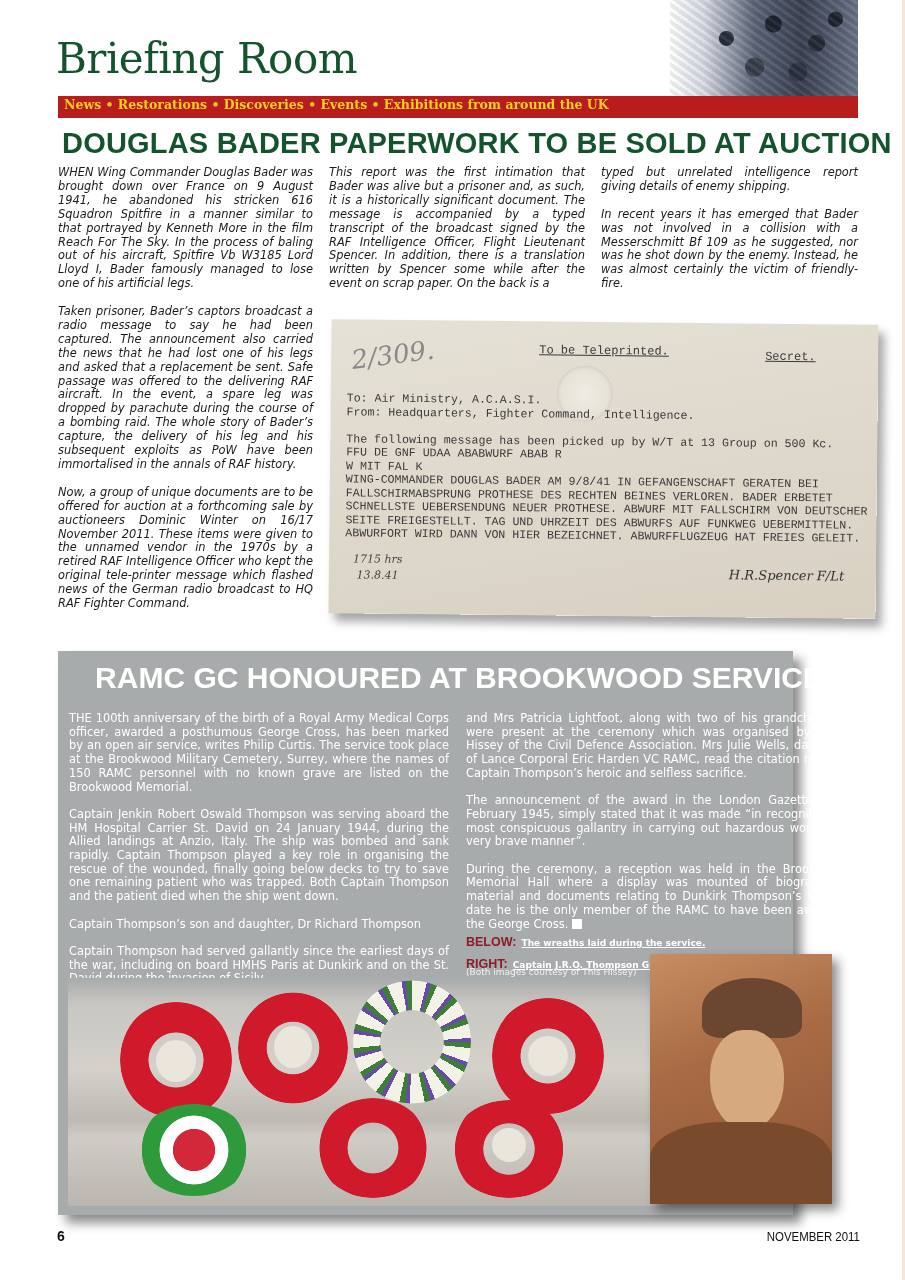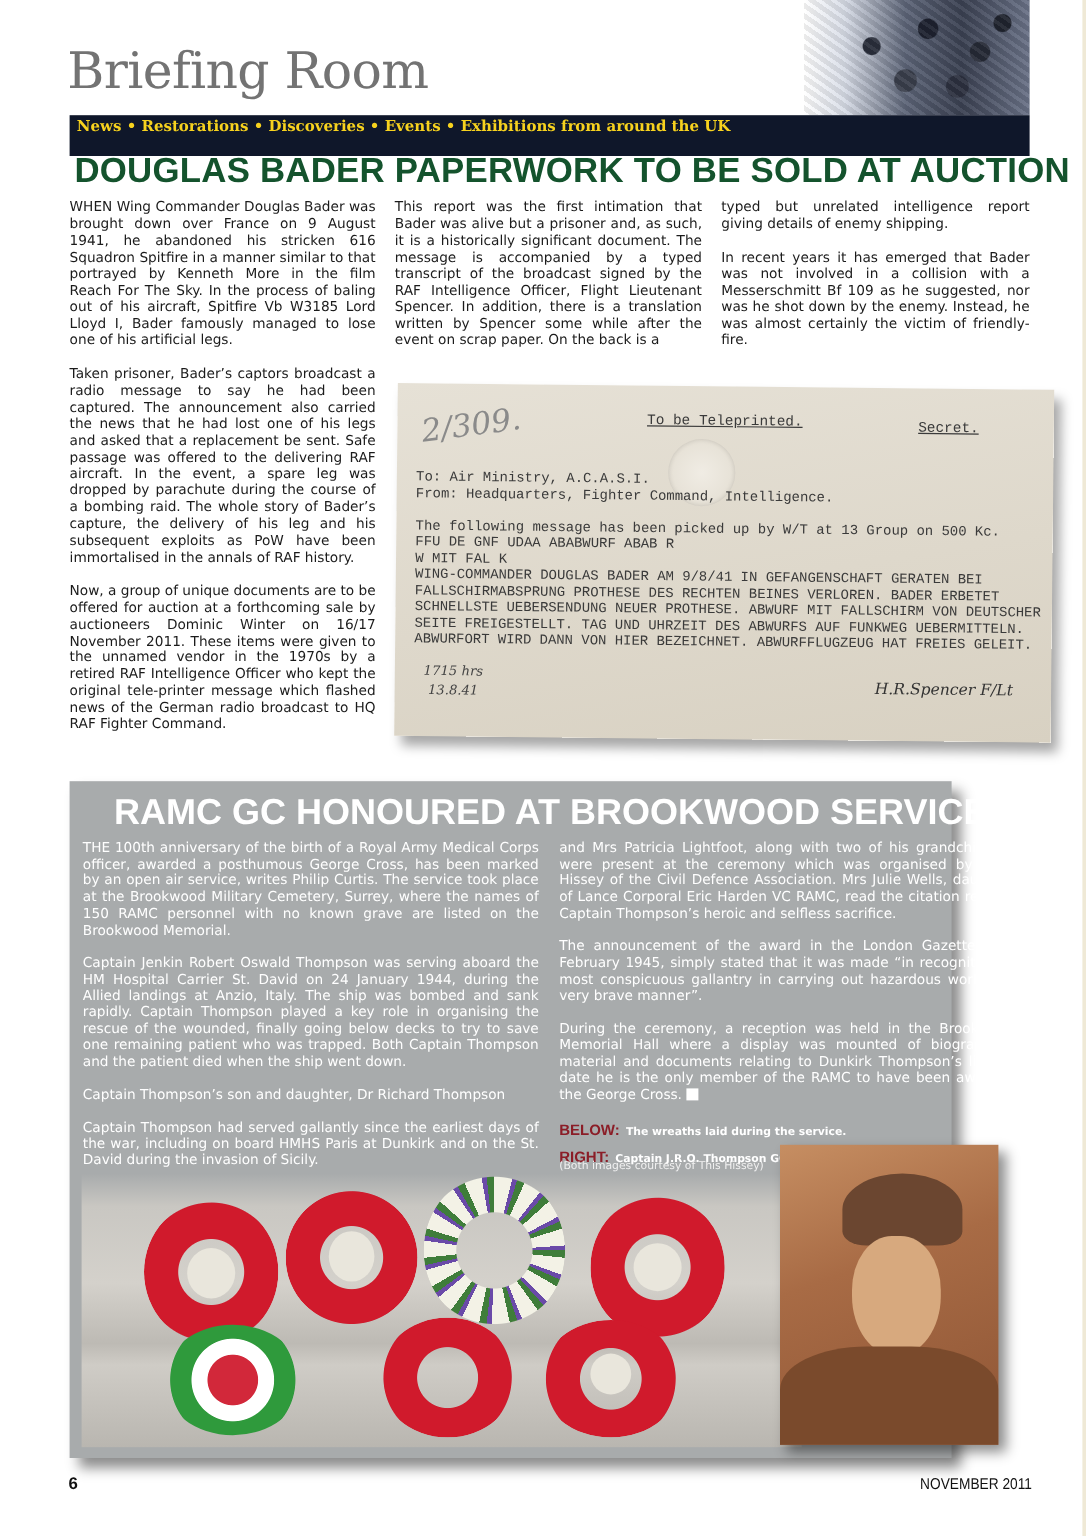--- a/index.html
+++ b/index.html
@@ -1,67 +1,67 @@
 <!DOCTYPE html>
 <html><head>
 <meta charset="utf-8">
 <style>
   * { box-sizing: border-box; margin: 0; padding: 0; }
   html, body { width: 905px; height: 1280px; background: #ffffff; overflow: hidden; }
   body { position: relative; font-family: "DejaVu Sans", sans-serif; color: #1a1a1a; }
   .page-edge { position: absolute; right: 0; top: 0; width: 3px; height: 1280px; background: #efe9d6; }
 
   
-  .masthead-title { position: absolute; left: 56px; top: 34px; font-family: "DejaVu Serif", serif; font-size: 42px; color: #737373; letter-spacing: -0.5px; }
+  .masthead-title { position: absolute; left: 56px; top: 34px; font-family: "DejaVu Serif", serif; font-size: 42px; color: #14532d; letter-spacing: -0.5px; }
   .masthead-photo { position: absolute; left: 670px; top: 0; width: 188px; height: 96px; overflow: hidden;
     background:
       radial-gradient(circle at 30% 40%, #2a2f3c 0 7px, transparent 8px),
       radial-gradient(circle at 55% 25%, #1e2230 0 8px, transparent 9px),
       radial-gradient(circle at 78% 45%, #262a36 0 8px, transparent 9px),
       radial-gradient(circle at 45% 70%, #3a3f4c 0 9px, transparent 10px),
       radial-gradient(circle at 68% 75%, #2d3140 0 9px, transparent 10px),
       radial-gradient(circle at 88% 20%, #20242f 0 7px, transparent 8px),
       linear-gradient(90deg, rgba(255,255,255,1) 0%, rgba(190,198,215,0.6) 18%, #5d6578 45%, #3b4152 70%, #6b7388 100%);
   }
   .masthead-photo::after { content: ""; position: absolute; inset: 0; background: repeating-linear-gradient(35deg, rgba(255,255,255,0.06) 0 3px, rgba(0,0,0,0.08) 3px 7px); }
-  .nav-bar { position: absolute; left: 58px; top: 96px; width: 800px; height: 34px; background: #0f172a; }
+  .nav-bar { position: absolute; left: 58px; top: 96px; width: 800px; height: 22px; background: #b91c1c; }
   .nav-bar span { position: absolute; left: 6px; top: 1px; font-family: "DejaVu Serif", serif; font-weight: bold; font-size: 12.5px; color: #f7d21e; white-space: nowrap; }
 
   
   .headline1 { position: absolute; left: 62px; top: 127px; width: 792px; font-family: "Liberation Sans", sans-serif; font-weight: bold; font-size: 29px; color: #14532d; letter-spacing: 0.2px; white-space: nowrap; }
 
   
   .col { position: absolute; font-family: "DejaVu Sans", sans-serif; font-size: 11.4px; line-height: 13.9px; text-align: justify; color: #1b1b1b; }
-  .col p { margin-bottom: 13.9px; }
+  .col p { margin-bottom: 13.9px; font-style: italic; }
   .col1 { left: 58px; top: 166px; width: 255px; }
   .col2 { left: 329px; top: 166px; width: 256px; }
   .col3 { left: 601px; top: 166px; width: 257px; }
 
   
   .doc { position: absolute; left: 330px; top: 322px; width: 547px; height: 294px; background: linear-gradient(170deg, #e6e1d6 0%, #ded8cb 55%, #d8d1c2 100%);
     transform: rotate(0.6deg); box-shadow: 6px 8px 10px rgba(0,0,0,0.35); font-family: "Liberation Mono", monospace; color: #3a3a3a; }
   .doc .tele { position: absolute; left: 208px; top: 22px; font-size: 12px; text-decoration: underline; }
   .doc .secret { position: absolute; left: 434px; top: 26px; font-size: 12px; text-decoration: underline; }
   .doc .ref { position: absolute; left: 20px; top: 20px; font-family: "DejaVu Serif", serif; font-style: italic; font-size: 26px; color: #8a8a8a; transform: rotate(-8deg); }
   .doc .seal { position: absolute; left: 226px; top: 44px; width: 56px; height: 56px; border-radius: 50%; background: radial-gradient(circle, #f0ece4 0%, #e6e1d6 70%); box-shadow: inset 0 0 4px rgba(0,0,0,0.15); }
   .doc .lines { position: absolute; left: 16px; top: 72px; font-size: 11.6px; line-height: 13.5px; white-space: pre; }
   .doc .time { position: absolute; left: 24px; top: 232px; font-family: "DejaVu Serif", serif; font-style: italic; font-size: 11px; line-height: 16px; color: #444; text-align: center; }
   .doc .sig { position: absolute; left: 400px; top: 244px; font-family: "DejaVu Serif", serif; font-style: italic; font-size: 13px; color: #333; }
 
   
   .panel { position: absolute; left: 58px; top: 651px; width: 735px; height: 564px; background: #a8abac; box-shadow: 8px 8px 10px rgba(0,0,0,0.45); }
   .headline2 { position: absolute; left: 18px; top: 10px; width: 766px; text-align: center; font-family: "Liberation Sans", sans-serif; font-weight: bold; font-size: 30px; color: #ffffff; white-space: nowrap; }
   .pcol { position: absolute; font-family: "DejaVu Sans", sans-serif; font-size: 11.4px; line-height: 13.7px; text-align: justify; color: #ffffff; }
-  .pcol p { margin-bottom: 13.7px; }
+  .pcol p { margin-bottom: 13.7px; margin-top: 12px; }
   .pcol1 { left: 11px; top: 49px; width: 380px; }
   .pcol2 { left: 408px; top: 49px; width: 380px; }
   .endmark { display: inline-block; width: 10px; height: 10px; background: #fff; vertical-align: -1px; }
   .cap { position: absolute; left: 408px; font-family: "DejaVu Sans", sans-serif; color: #fff; }
   .cap .lbl { font-family: "Liberation Sans", sans-serif; font-weight: bold; font-size: 12.5px; color: #8b1d27; }
-  .cap .txt { font-weight: bold; font-size: 9px; }
+  .cap .txt { font-weight: bold; font-size: 9px; text-decoration: underline; }
   .cap-below { top: 280px; }
   .cap-right { top: 302px; }
   .cap-credit { position: absolute; left: 408px; top: 316px; font-size: 9px; color: #f1f1f1; }
 
   .wreath-photo { position: absolute; left: 10px; top: 327px; width: 600px; height: 228px;
     background: linear-gradient(180deg, #a8abac 0%, #c9c7c2 12%, #d4d1cb 40%, #bdbab4 62%, #cfccc6 70%, #b9b6b0 100%); }
   .wreath { position: absolute; border-radius: 50%; }
   .poppy { background: radial-gradient(circle, transparent 0 22%, #d01a2c 23% 70%, transparent 71%),
            repeating-conic-gradient(#b5122a 0 10deg, #d82235 10deg 20deg); -webkit-mask: radial-gradient(circle, transparent 0 33%, #000 34% 70%, transparent 71%); mask: radial-gradient(circle, transparent 0 33%, #000 34% 70%, transparent 71%); }
   .white-wreath { background: repeating-conic-gradient(#f3f2e6 0 14deg, #6a4aa8 14deg 18deg, #3f7d3a 18deg 24deg); -webkit-mask: radial-gradient(circle, transparent 0 36%, #000 37% 70%, transparent 71%); mask: radial-gradient(circle, transparent 0 36%, #000 37% 70%, transparent 71%); }

